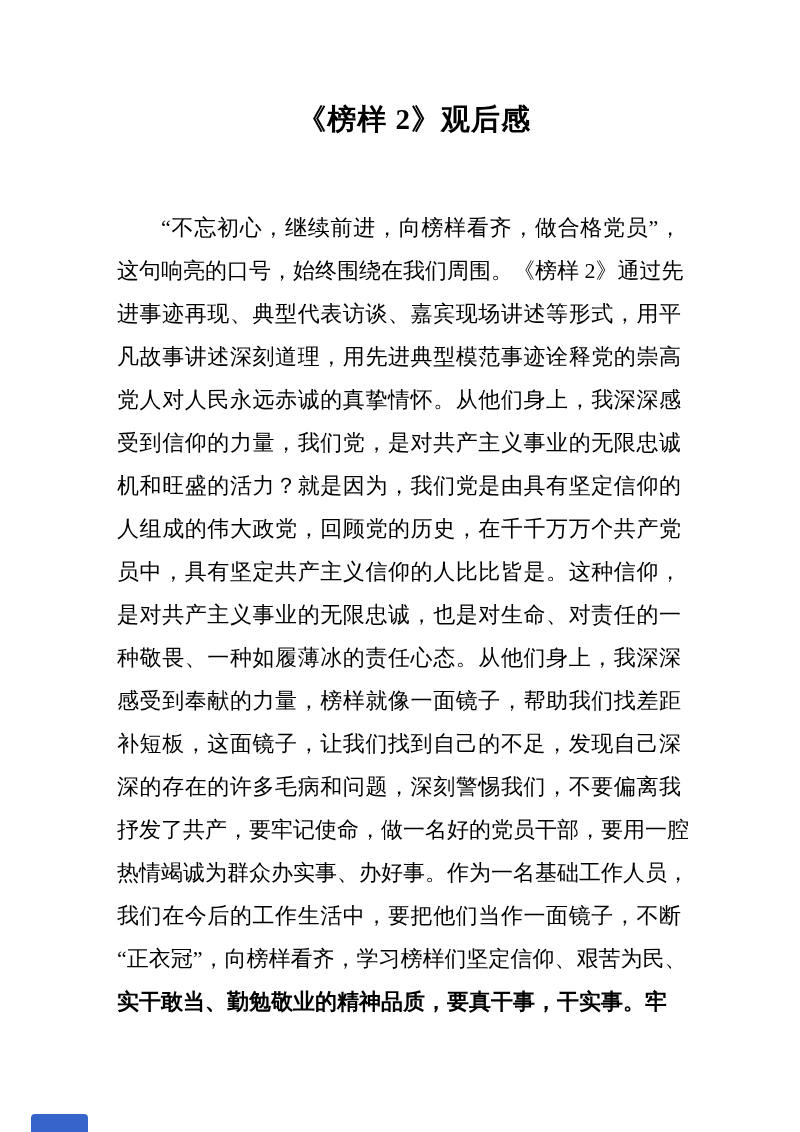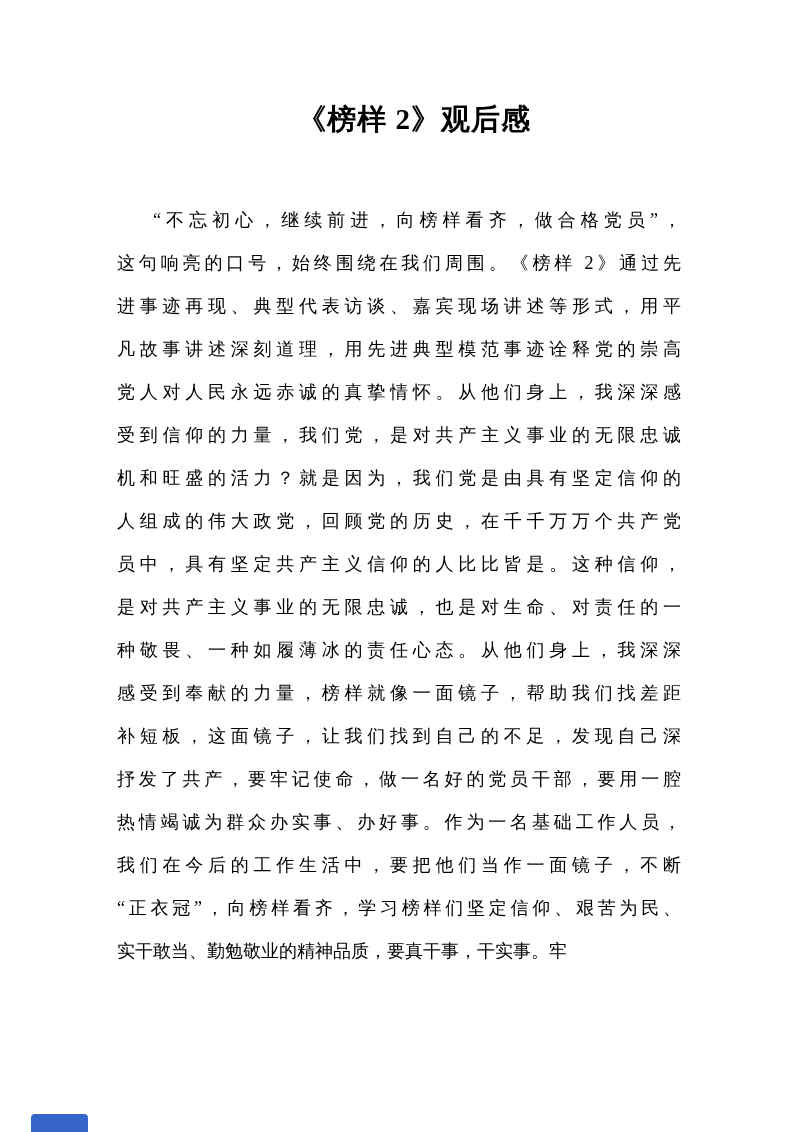--- a/index.html
+++ b/index.html
@@ -24,37 +24,38 @@
     width: 100%;
     text-align: center;
     font-size: 29px;
     font-weight: bold;
     line-height: 44px;
     letter-spacing: 1px;
     white-space: nowrap;
   }
   .essay {
     position: absolute;
-    top: 199px;
+    top: 206px;
     left: 117px;
     width: 564px;
-    font-size: 18px;
+    font-size: 22px;
   }
   .line {
     height: 43px;
     line-height: 43px;
     white-space: nowrap;
     text-align: justify;
     text-align-last: justify;
   }
   .line:first-child {
     text-indent: 2em;
   }
   .line:last-child {
     text-align-last: left;
+    font-weight: bold;
   }
   .logo-frag {
     position: absolute;
     left: 31px;
     bottom: -6px;
     width: 57px;
     height: 24px;
     border-radius: 4px;
   }
 </style>
@@ -72,20 +73,21 @@
       <div class="line">凡故事讲述深刻道理，用先进典型模范事迹诠释党的崇高</div>
       <div class="line">党人对人民永远赤诚的真挚情怀。从他们身上，我深深感</div>
       <div class="line">受到信仰的力量，我们党，是对共产主义事业的无限忠诚</div>
       <div class="line">机和旺盛的活力？就是因为，我们党是由具有坚定信仰的</div>
       <div class="line">人组成的伟大政党，回顾党的历史，在千千万万个共产党</div>
       <div class="line">员中，具有坚定共产主义信仰的人比比皆是。这种信仰，</div>
       <div class="line">是对共产主义事业的无限忠诚，也是对生命、对责任的一</div>
       <div class="line">种敬畏、一种如履薄冰的责任心态。从他们身上，我深深</div>
       <div class="line">感受到奉献的力量，榜样就像一面镜子，帮助我们找差距</div>
       <div class="line">补短板，这面镜子，让我们找到自己的不足，发现自己深</div>
+      <div class="line">深的存在的许多毛病和问题，深刻警惕我们，不要偏离我</div>
       <div class="line">抒发了共产，要牢记使命，做一名好的党员干部，要用一腔</div>
       <div class="line">热情竭诚为群众办实事、办好事。作为一名基础工作人员，</div>
       <div class="line">我们在今后的工作生活中，要把他们当作一面镜子，不断</div>
       <div class="line">“正衣冠”，向榜样看齐，学习榜样们坚定信仰、艰苦为民、</div>
       <div class="line">实干敢当、勤勉敬业的精神品质，要真干事，干实事。牢</div>
     </div>
 
   <div class="logo-frag" style="background: rgb(53, 101, 200);"></div>
 
 </div>

